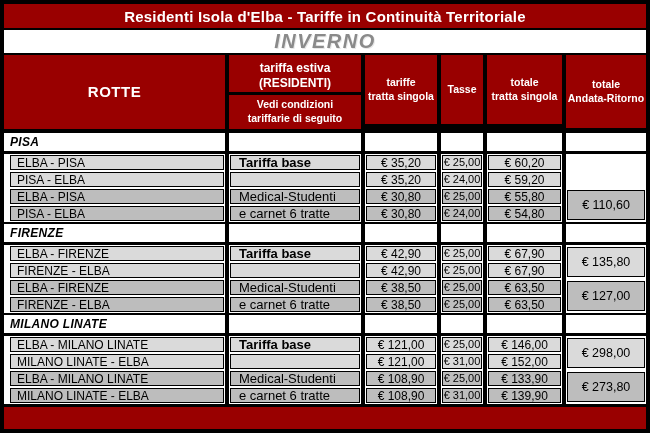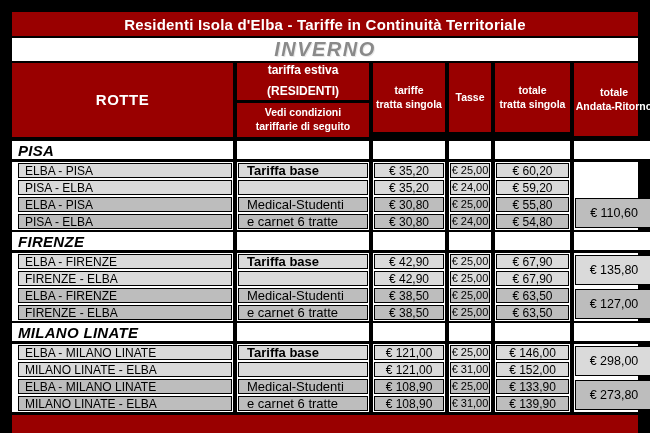--- a/index.html
+++ b/index.html
@@ -6,21 +6,21 @@
     --brand_red:#990000;
     --light_row:#DADADA;
     --dark_row:#BDBDBD;
     --season_gray:#8A8A8A;
     --grid_black:#000000;
   }
   *{box-sizing:border-box;margin:0;padding:0;}
   body{background:#fff;font-family:"Liberation Sans","DejaVu Sans",sans-serif;}
   .frame{
     width:650px;height:433px;background:var(--grid_black);
-    padding:12px;overflow:hidden;
+    padding:4px;overflow:hidden;
   }
   
   .titlebar{
     height:26px;background:var(--brand_red);border-bottom:2px solid var(--grid_black);
     color:#fff;font-weight:bold;font-size:15px;letter-spacing:.2px;
     display:flex;align-items:center;justify-content:center;white-space:nowrap;
   }
   .seasonbar{
     height:25px;background:#fff;border-bottom:2px solid var(--grid_black);
     display:flex;align-items:center;justify-content:center;
@@ -44,36 +44,36 @@
     color:#fff;font-weight:bold;font-size:10.5px;line-height:1.25;
     display:flex;flex-direction:column;align-items:center;justify-content:center;
     white-space:nowrap;overflow:hidden;grid-row:1;
   }
   .hc.rotte{font-size:15px;letter-spacing:.5px;}
   .hc.tab{border-bottom:5px solid var(--grid_black);}
   .hc.last{border-bottom:1px solid var(--grid_black);}
   .hsplit{grid-row:1;display:flex;flex-direction:column;color:#fff;font-weight:bold;}
   .hsplit .htop{
     height:40px;border-bottom:3px solid var(--grid_black);
-    display:flex;flex-direction:column;align-items:center;justify-content:space-between;
+    display:flex;flex-direction:column;align-items:center;justify-content:flex-end;
     font-size:12px;line-height:1.3;
   }
   .hsplit .hbot{
     flex:1;display:flex;flex-direction:column;align-items:center;justify-content:center;
     font-size:10.5px;line-height:1.3;
   }
   
   .bgrid{
     height:273px;background:#fff;
     grid-template-rows:23px repeat(4,17px) 23px repeat(4,17px) 23px repeat(4,17px);
   }
   .bstrip{background:var(--grid_black);grid-row:1/16;}
   .sc{background:#fff;border-top:2px solid var(--grid_black);border-bottom:3px solid var(--grid_black);}
   .sc.t{
-    font-style:italic;font-weight:bold;font-size:15px;letter-spacing:.3px;
+    font-style:italic;font-weight:bold;font-size:12px;letter-spacing:.3px;
     display:flex;align-items:center;padding-left:6px;white-space:nowrap;overflow:hidden;text-align:center;
   }
   .cell{
     margin:1px;border:1px solid var(--grid_black);
     display:flex;align-items:center;overflow:hidden;white-space:nowrap;
     font-size:12px;line-height:1;background:var(--light_row);
   }
   .cell.route{padding-left:6px;margin-left:6px;}
   .cell.tariff{padding-left:8px;font-size:13px;}
   .cell.tariff.b{font-weight:bold;}

